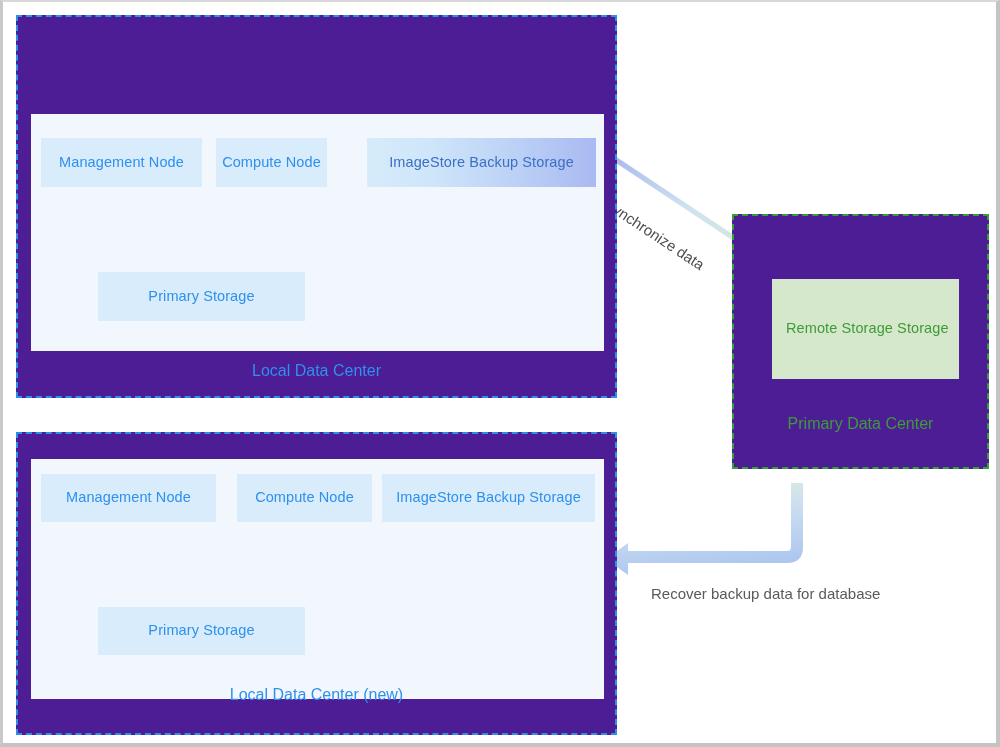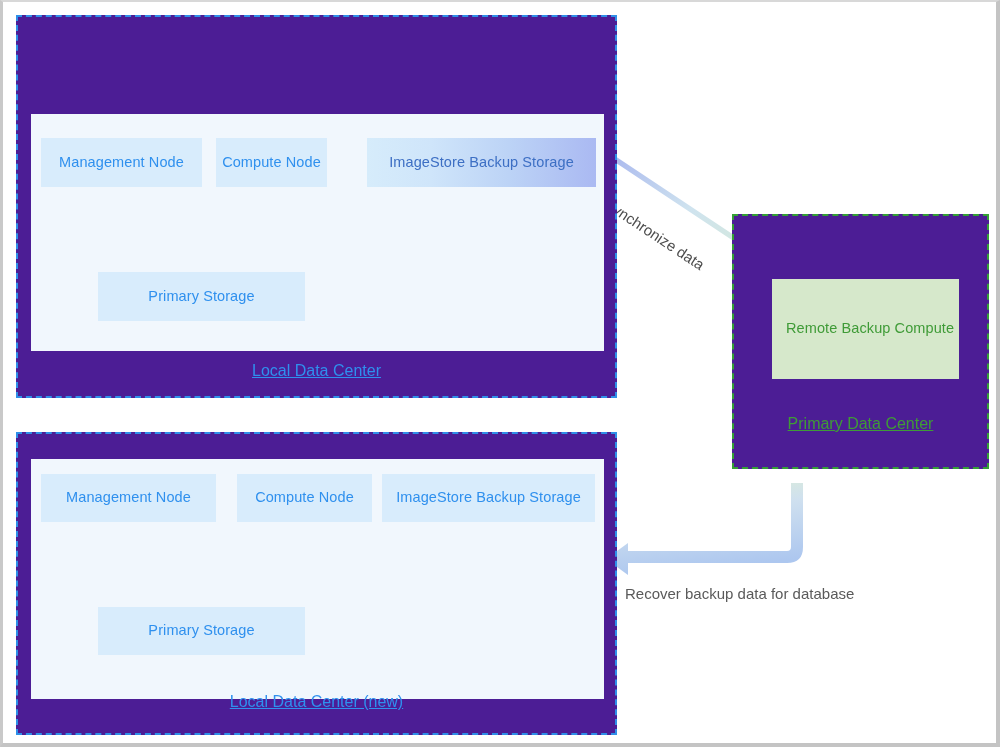--- a/index.html
+++ b/index.html
@@ -50,21 +50,21 @@
     color:#3d6fc4;
   }
   .node.greenbox{
     background:#d6e8cb;color:#3f9b37;justify-content:flex-start;padding-left:14px;
     font-size:14.5px;
   }
 
   
   .dc-label{
     position:absolute;color:#2f90ee;font-size:16px;text-align:center;
-    width:100%;left:0;text-decoration:underline;
+    width:100%;left:0;
   }
   .dc-label.green{color:#3f9b37;}
 
   .anno{
     position:absolute;color:#5a5a5a;font-size:15px;line-height:19px;
   }
   .anno.center{text-align:center;}
 
   .rot{
     position:absolute;
@@ -161,21 +161,21 @@
 
     <div class="anno center" style="left:160px;top:28px;width:350px;">Create backup data for database</div>
 
     <div class="anno center" style="left:380px;top:92px;width:190px;">
       <div>Act simultaneously as</div>
       <div>Local Backup Storage</div>
     </div>
 
     <div class="rot" style="left:608px;top:193px;transform:rotate(33.5deg);">Synchronize data</div>
 
-    <div class="anno" style="left:622px;top:582px;width:330px;">Recover backup data for database</div>
+    <div class="anno" style="left:648px;top:582px;width:330px;">Recover backup data for database</div>
 
     <div class="dc" style="left:13px;top:13px;width:601px;height:383px;">
 
       <div class="panel" style="left:13px;top:97px;width:573px;height:237px;"></div>
 
       <div class="node" style="left:23px;top:121px;width:161px;height:49px;">Management Node</div>
 
       <div class="node" style="left:198px;top:121px;width:111px;height:49px;">Compute Node</div>
 
       <div class="node grad" style="left:349px;top:121px;width:229px;height:49px;">ImageStore Backup Storage</div>
@@ -192,24 +192,24 @@
       <div class="panel" style="left:13px;top:25px;width:573px;height:240px;background:transparent;"></div>
 
       <div class="node" style="left:23px;top:40px;width:175px;height:48px;">Management Node</div>
 
       <div class="node" style="left:219px;top:40px;width:135px;height:48px;">Compute Node</div>
 
       <div class="node" style="left:364px;top:40px;width:213px;height:48px;">ImageStore Backup Storage</div>
 
       <div class="node" style="left:80px;top:173px;width:207px;height:48px;">Primary Storage</div>
 
-      <div class="dc-label" style="top:259px;">Local Data Center (new)</div>
+      <div class="dc-label" style="top:252px;">Local Data Center (new)</div>
     </div>
 
     <div class="dc green" style="left:729px;top:212px;width:257px;height:255px;">
 
-      <div class="node greenbox" style="left:38px;top:63px;width:187px;height:100px;">Remote Backup Compute</div>
+      <div class="node greenbox" style="left:38px;top:63px;width:187px;height:100px;">Remote Storage Storage</div>
 
       <div class="dc-label green" style="top:199px;">Primary Data Center</div>
     </div>
 
   </div>
 </div>
 
 </body></html>

